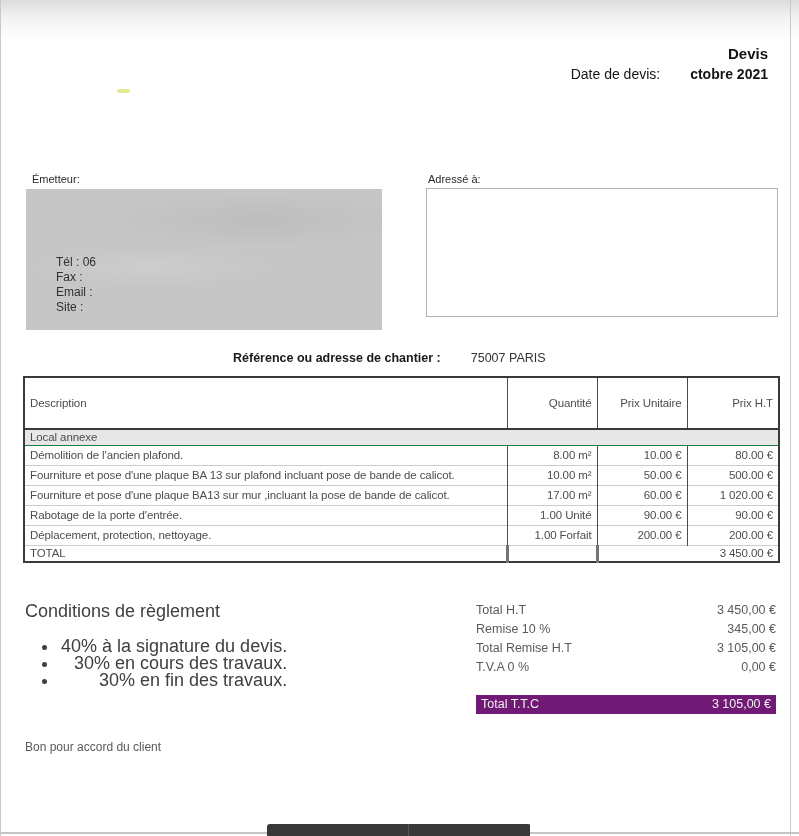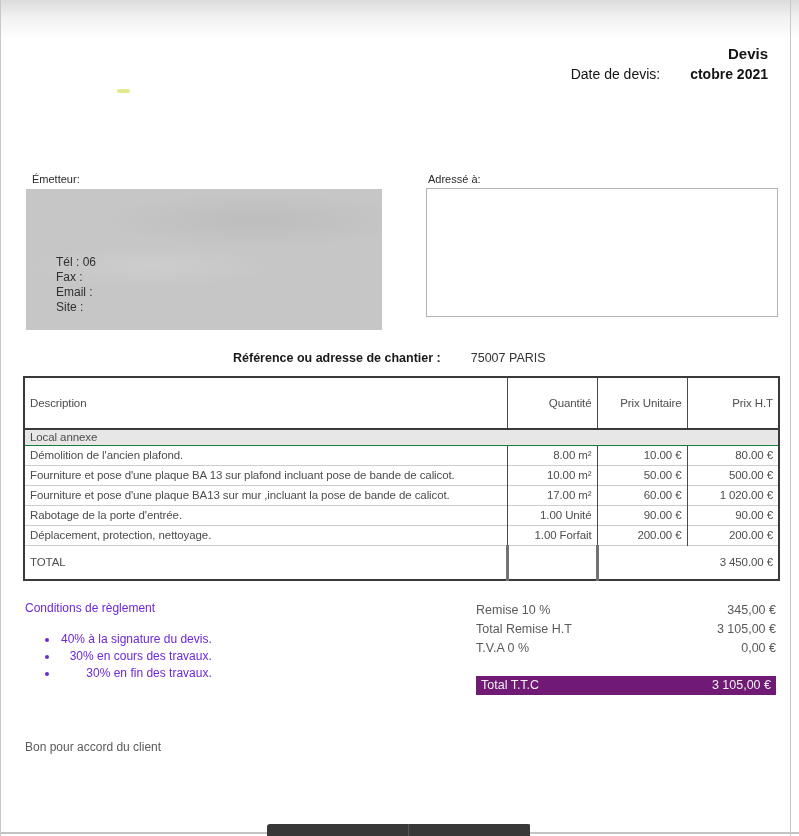--- a/index.html
+++ b/index.html
@@ -79,25 +79,25 @@
   }
   table.items th.c-desc { text-align: left; }
   table.items th.c-num { text-align: right; border-left: 1px solid #4a4a4a; }
   tr.section td {
     background: #e7e7e7; height: 16px; padding: 0 5px;
     border-bottom: 1px solid #15803d;
   }
   tr.item td { padding: 1px 5px; height: 19px; line-height: 17px; vertical-align: top; }
   tr.item td.c-num { text-align: right; border-left: 1px solid #4a4a4a; white-space: nowrap; }
   tr.item + tr.item td, tr.total-row td { border-top: 1px solid #cccccc; }
-  tr.total-row td { padding: 1px 5px; height: 35px; }
+  tr.total-row td { padding: 1px 5px; height: 17px; }
   tr.total-row td.c-num { text-align: right; border-left: 3px solid #737373; }
 
   
-  .conditions { position: absolute; left: 24px; top: 601px; color: #6d28d9; font-size: 12px; }
+  .conditions { position: absolute; left: 24px; top: 601px; color: #404040; font-size: 18px; }
   .conditions ul { margin: 16px 0 0 34px; line-height: 17px; }
   .conditions li { padding-left: 2px; text-align: right; }
 
   
   .totals { position: absolute; left: 475px; top: 601px; width: 300px; font-size: 12.5px; color: #5a5a5a; }
   .totals-row { display: flex; justify-content: space-between; height: 19px; line-height: 19px; }
   .totals-row.grand {
     background: #701a75; color: #f0f0f0; padding: 0 5px; margin-top: 18px;
   }
 
@@ -225,20 +225,24 @@
 
         <li>30% en cours des travaux.</li>
 
         <li>30% en fin des travaux.</li>
 
     </ul>
   </div>
 
   <div class="totals">
 
+      <div class="totals-row">
+        <span>Total H.T</span>
+        <span>3 450,00 €</span>
+      </div>
 
       <div class="totals-row">
         <span>Remise 10 %</span>
         <span>345,00 €</span>
       </div>
 
       <div class="totals-row">
         <span>Total Remise H.T</span>
         <span>3 105,00 €</span>
       </div>

